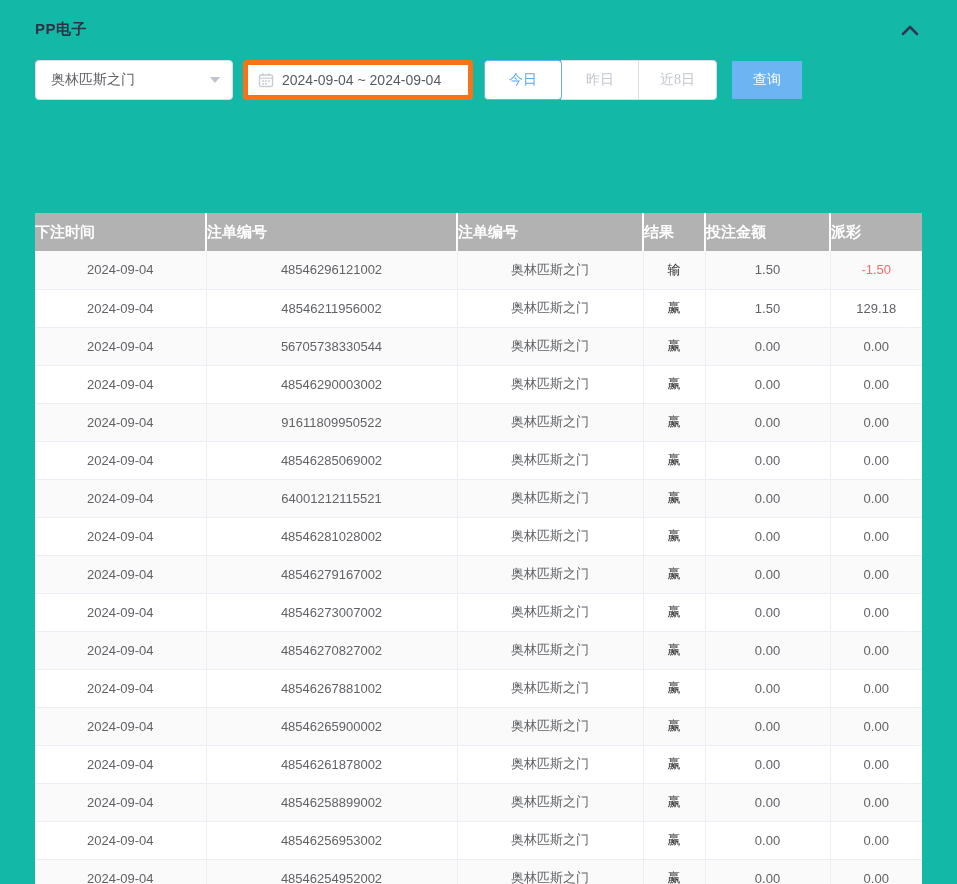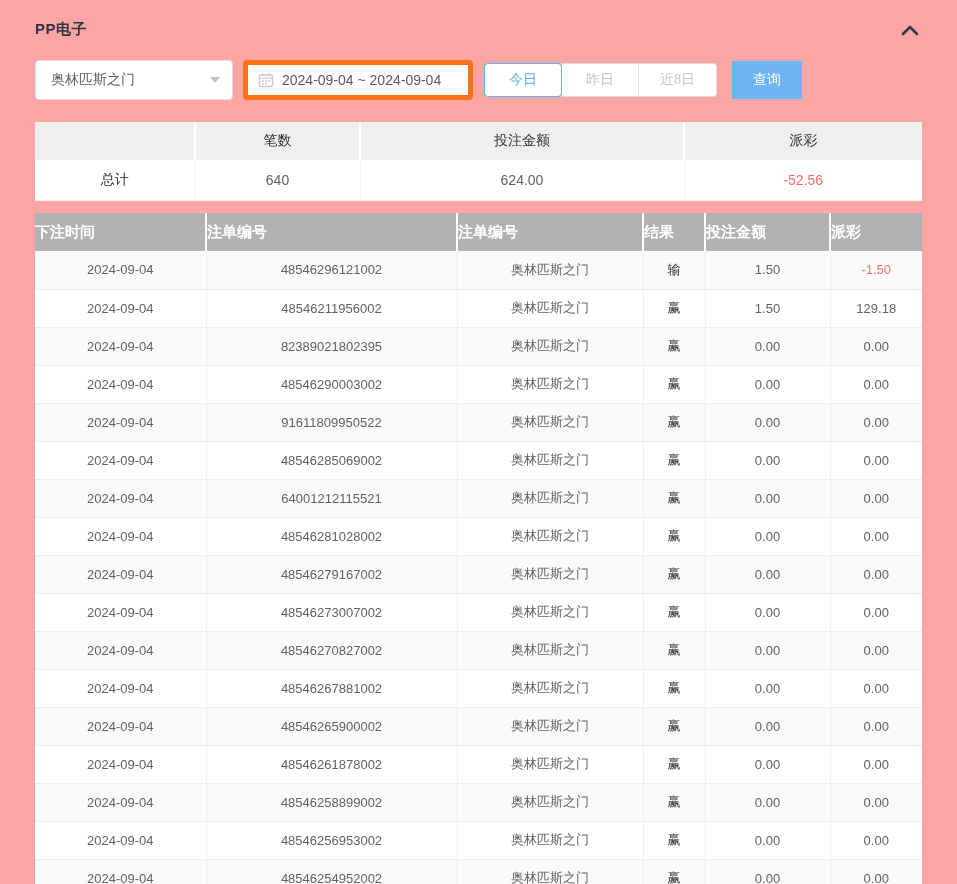--- a/index.html
+++ b/index.html
@@ -1,18 +1,18 @@
 <!DOCTYPE html>
 <html><head>
 <meta charset="utf-8">
 <style>
   * { margin:0; padding:0; box-sizing:border-box; }
   html,body { width:957px; height:884px; overflow:hidden; background:#fff;
     font-family:"Liberation Sans", sans-serif; }
-  .page { position:relative; width:957px; height:884px; background:#fca5a5;padding-left:47px; }
+  .page { position:relative; width:957px; height:884px; background:#14b8a6;padding-left:47px; }
 
   
   .panel-title { position:absolute; left:35px; top:20px; font-size:15px; font-weight:bold;
     color:#2c3445; letter-spacing:.5px; }
   .collapse-btn { position:absolute; right:35px; top:18px; width:24px; height:24px;
     display:flex; align-items:center; justify-content:center; cursor:pointer; background:none; border:none; }
 
   
   .filter-bar { position:absolute; left:35px; top:60px; width:887px; height:40px;
     display:flex; align-items:center; }
@@ -20,21 +20,21 @@
     display:flex; align-items:center; padding:0 12px 0 15px; cursor:pointer; background:#fff; }
   .select-box .sel-text { flex:1; font-size:14px; color:#606266; }
   .caret-down { width:0; height:0; border-left:5px solid transparent; border-right:5px solid transparent;
     border-top:6px solid #c0c4cc; }
   .date-box { margin-left:10px; width:230px; height:40px; border:5px solid #f97316; border-radius:4px;
     display:flex; align-items:center; padding:0 10px; cursor:pointer; background:#fff; }
   .date-box .cal { margin-right:8px; display:flex; }
   .date-box .date-text { font-size:14px; color:#555b66; }
 
   .btn-group { margin-left:11px; display:flex; }
-  .qbtn { height:34px; width:78px; background:#fff; border:1px solid #dcdfe6; font-size:14px;
+  .qbtn { height:40px; width:78px; background:#fff; border:1px solid #dcdfe6; font-size:14px;
     color:#c3c7ce; cursor:pointer; margin-left:-1px; font-family:inherit; }
   .qbtn:first-child { margin-left:0; border-radius:4px 0 0 4px; }
   .qbtn:last-child { border-radius:0 4px 4px 0; width:79px;font-family:Liberation Serif, serif; }
   .qbtn.active { border:1px solid #66b1f2; color:#57aaf0; position:relative; z-index:2; border-radius:4px; }
   .search-btn { margin-left:15px; height:38px; width:70px; background:#6cb5f2; color:#fff;
     border:none; border-radius:0; font-size:14px; cursor:pointer; font-family:inherit; }
 
   
   table { border-collapse:collapse; table-layout:fixed; }
   td, th { overflow:hidden; white-space:nowrap; }
@@ -102,44 +102,20 @@
 
     <div class="btn-group">
         <button class="qbtn active">今日</button>
         <button class="qbtn">昨日</button>
         <button class="qbtn">近8日</button>
       </div>
 
     <button class="search-btn">查询</button>
   </div>
 
-  <table class="summary-table">
-    <colgroup>
-        <col style="width:160px">
-        <col style="width:165px">
-        <col style="width:324px">
-        <col style="width:238px">
-      </colgroup>
-    <thead>
-      <tr>
-        <th></th>
-        <th>笔数</th>
-        <th>投注金额</th>
-        <th>派彩</th>
-      </tr>
-    </thead>
-    <tbody>
-      <tr>
-        <td class="total-label">总计</td>
-        <td>640</td>
-        <td>624.00</td>
-        <td class="neg">-52.56</td>
-      </tr>
-    </tbody>
-  </table>
 
   <table class="detail-table">
     <colgroup>
         <col style="width:171px">
         <col style="width:251px">
         <col style="width:186px">
         <col style="width:62px">
         <col style="width:125px">
         <col style="width:92px">
       </colgroup>
@@ -165,21 +141,21 @@
         <tr>
     <td>2024-09-04</td>
     <td>48546211956002</td>
     <td>奥林匹斯之门</td>
     <td class="result-cell">赢</td>
     <td>1.50</td>
     <td>129.18</td>
   </tr>
         <tr>
     <td>2024-09-04</td>
-    <td>82389021802395</td>
+    <td>56705738330544</td>
     <td>奥林匹斯之门</td>
     <td class="result-cell">赢</td>
     <td>0.00</td>
     <td>0.00</td>
   </tr>
         <tr>
     <td>2024-09-04</td>
     <td>48546290003002</td>
     <td>奥林匹斯之门</td>
     <td class="result-cell">赢</td>

